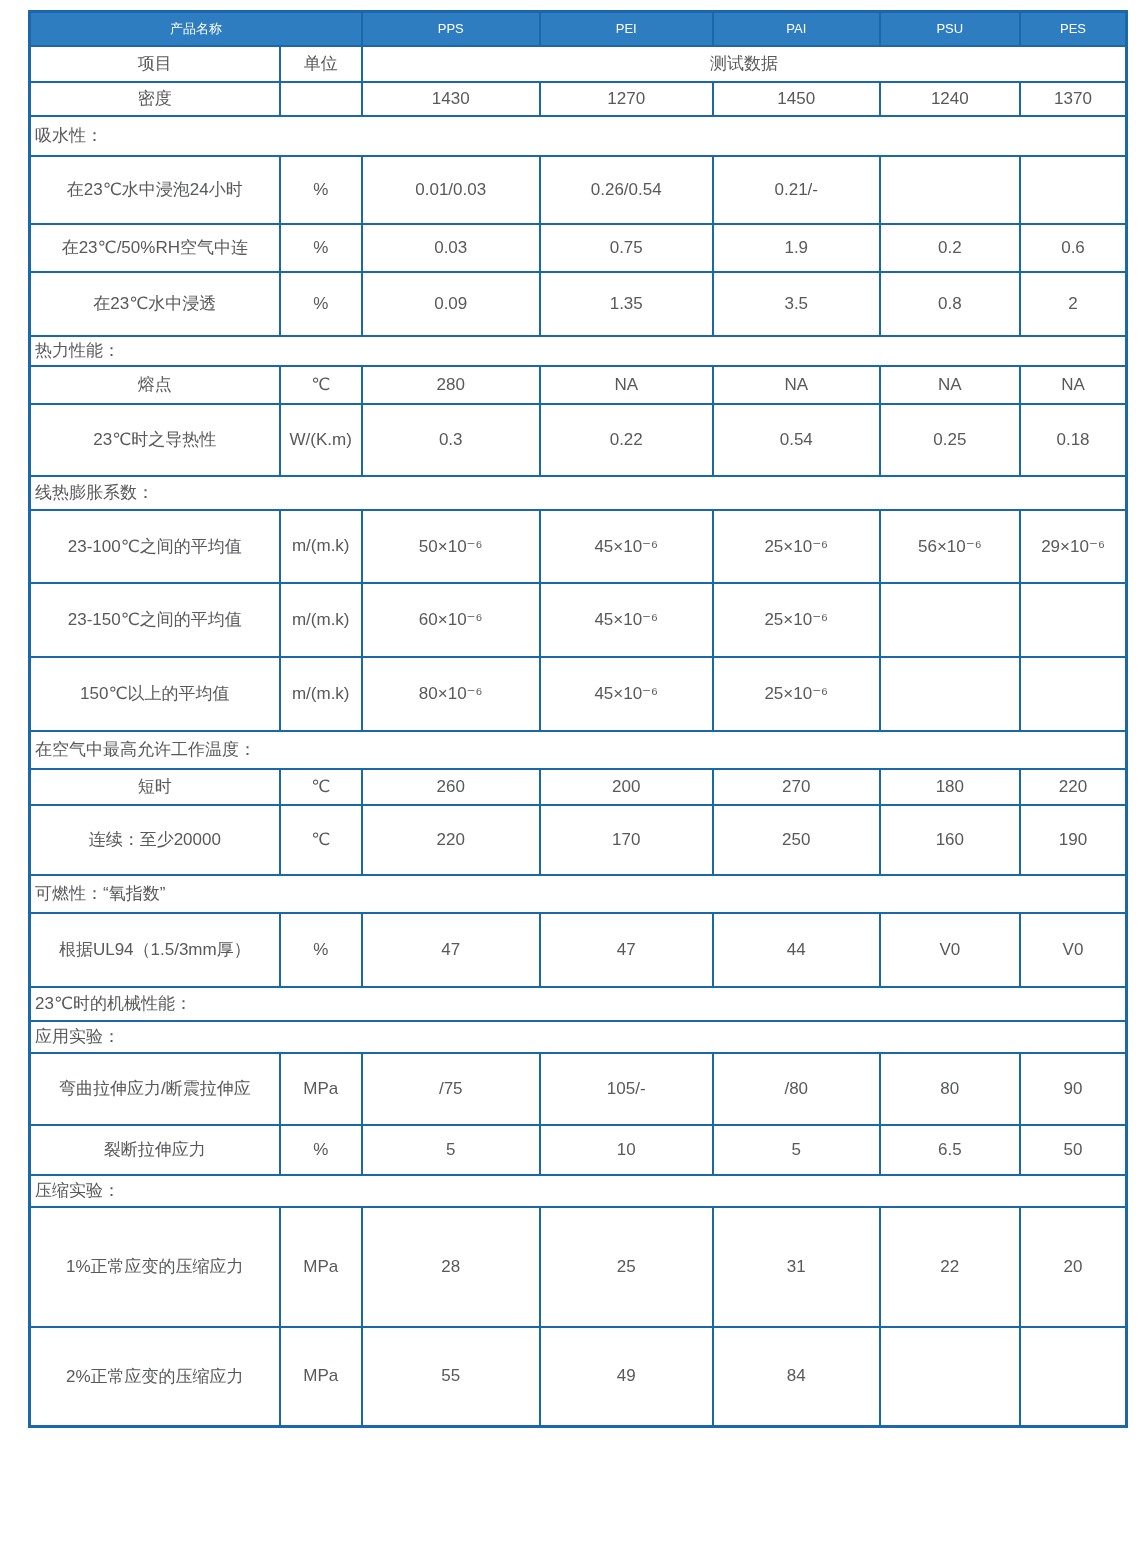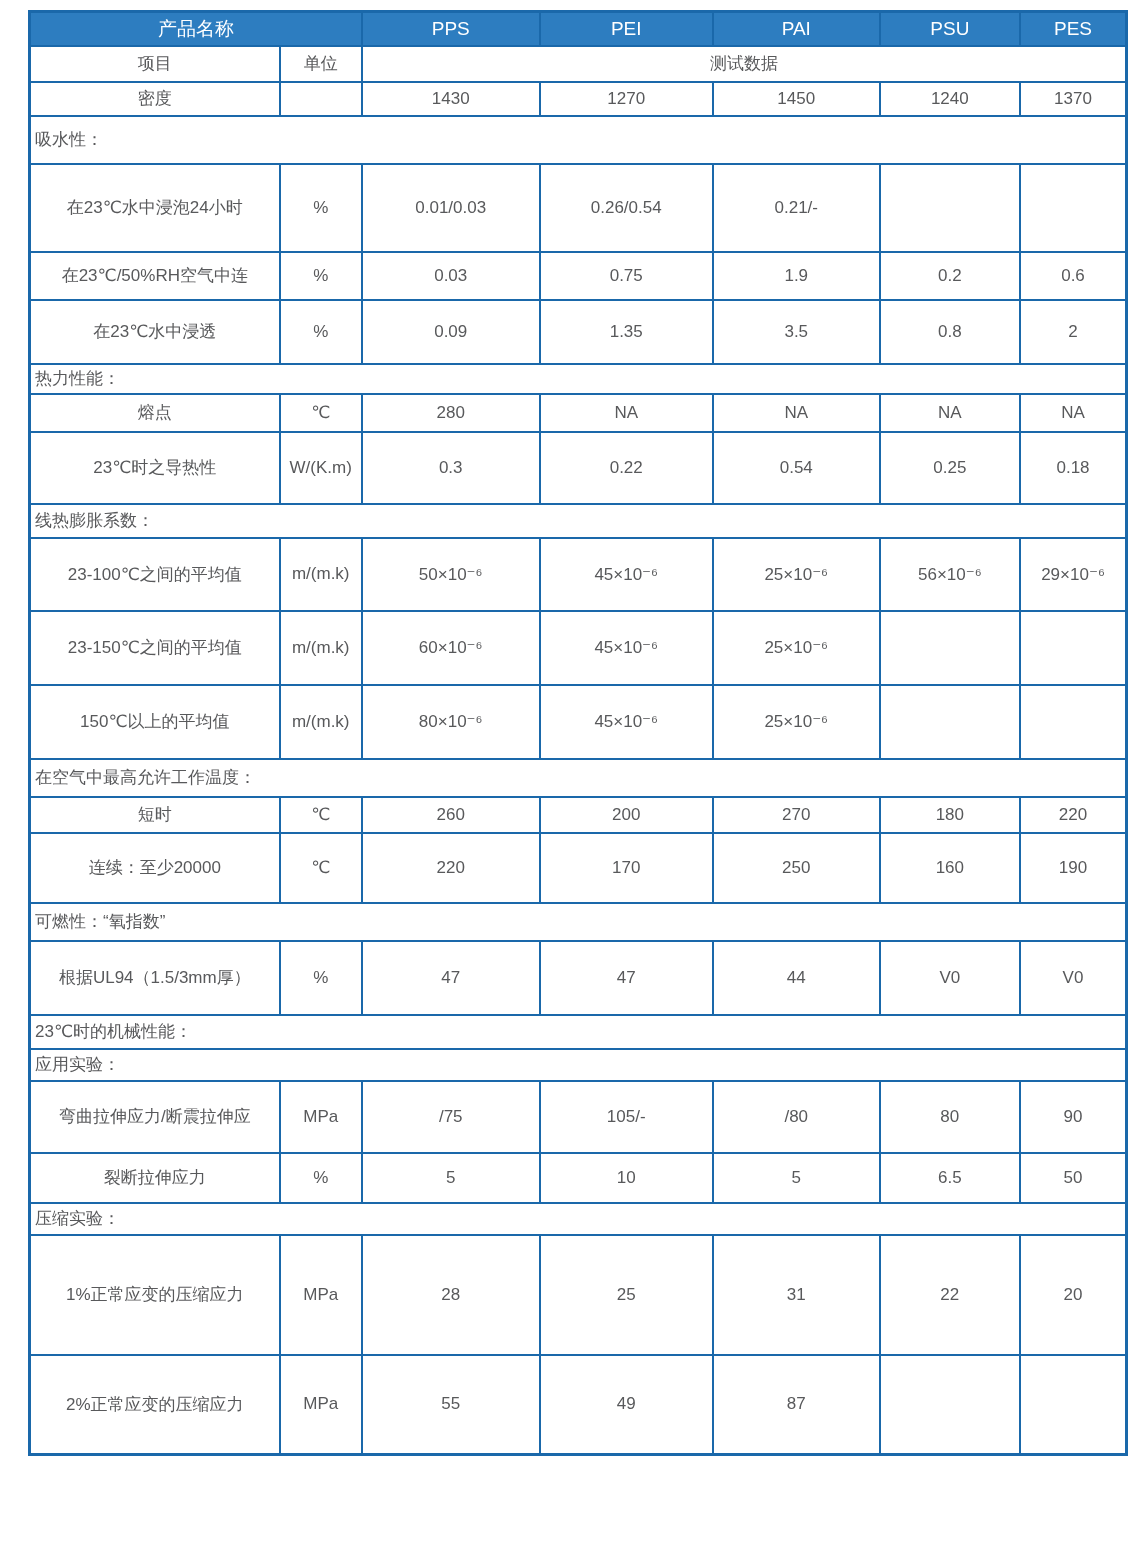--- a/index.html
+++ b/index.html
@@ -21,21 +21,21 @@
     border:2px solid #1a68aa;
     vertical-align:middle;
     padding:2px 4px;
     box-sizing:border-box;
   }
   table.spec{border:3px solid #1a68aa;}
   thead th{
     background:#2d7dc0;
     color:#ffffff;
     font-weight:normal;
-    font-size:19px;
+    font-size:13px;
     text-align:center;
     height:34px;
   }
   td{
     color:#58595b;
     font-size:17px;
     text-align:center;
   }
   td.section-cell{
     text-align:left;
@@ -82,24 +82,24 @@
         </tr>
         <tr style="height: 34px;">
           <td>密度</td>
           <td></td>
           <td>1430</td>
           <td>1270</td>
           <td>1450</td>
           <td>1240</td>
           <td>1370</td>
         </tr>
-        <tr style="height: 48px;">
+        <tr style="height: 40px;">
           <td colspan="7" class="section-cell">吸水性：</td>
         </tr>
-        <tr style="height: 88px;">
+        <tr style="height: 68px;">
           <td>在23℃水中浸泡24小时</td>
           <td>%</td>
           <td>0.01/0.03</td>
           <td>0.26/0.54</td>
           <td>0.21/-</td>
           <td></td>
           <td></td>
         </tr>
         <tr style="height: 48px;">
           <td>在23℃/50%RH空气中连</td>
@@ -237,19 +237,19 @@
           <td>25</td>
           <td>31</td>
           <td>22</td>
           <td>20</td>
         </tr>
         <tr style="height: 100px;">
           <td>2%正常应变的压缩应力</td>
           <td>MPa</td>
           <td>55</td>
           <td>49</td>
-          <td>87</td>
+          <td>84</td>
           <td></td>
           <td></td>
         </tr>
       </tbody>
   </table>
 </div>
 
 </body></html>

